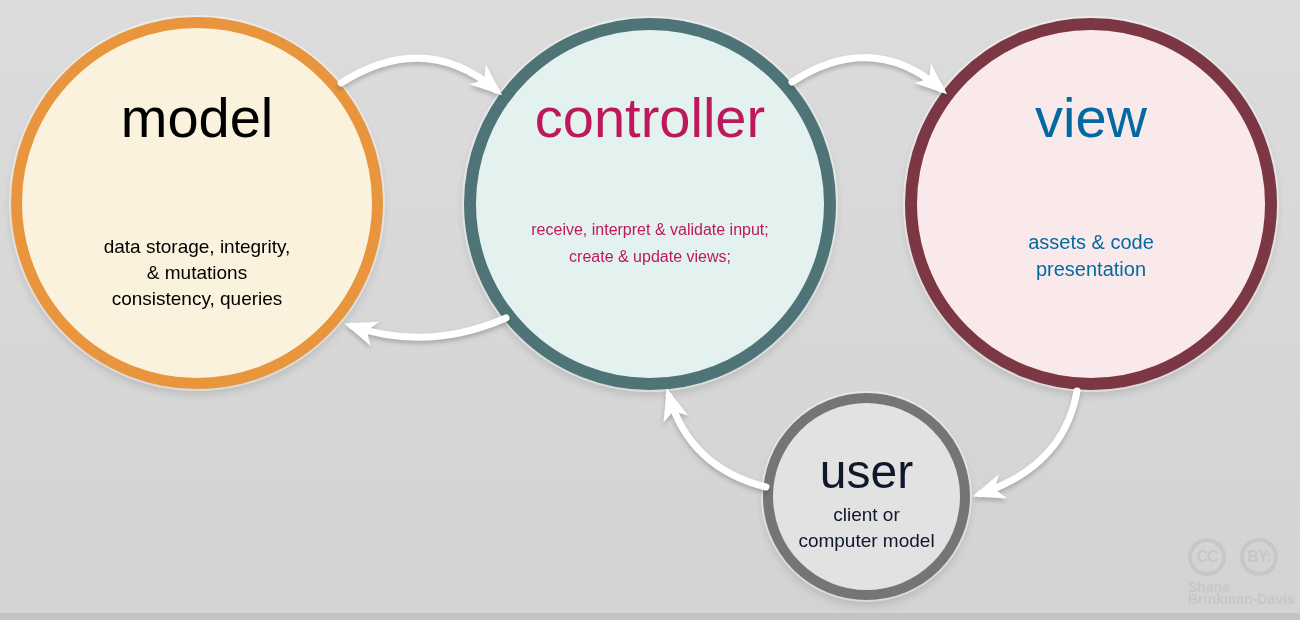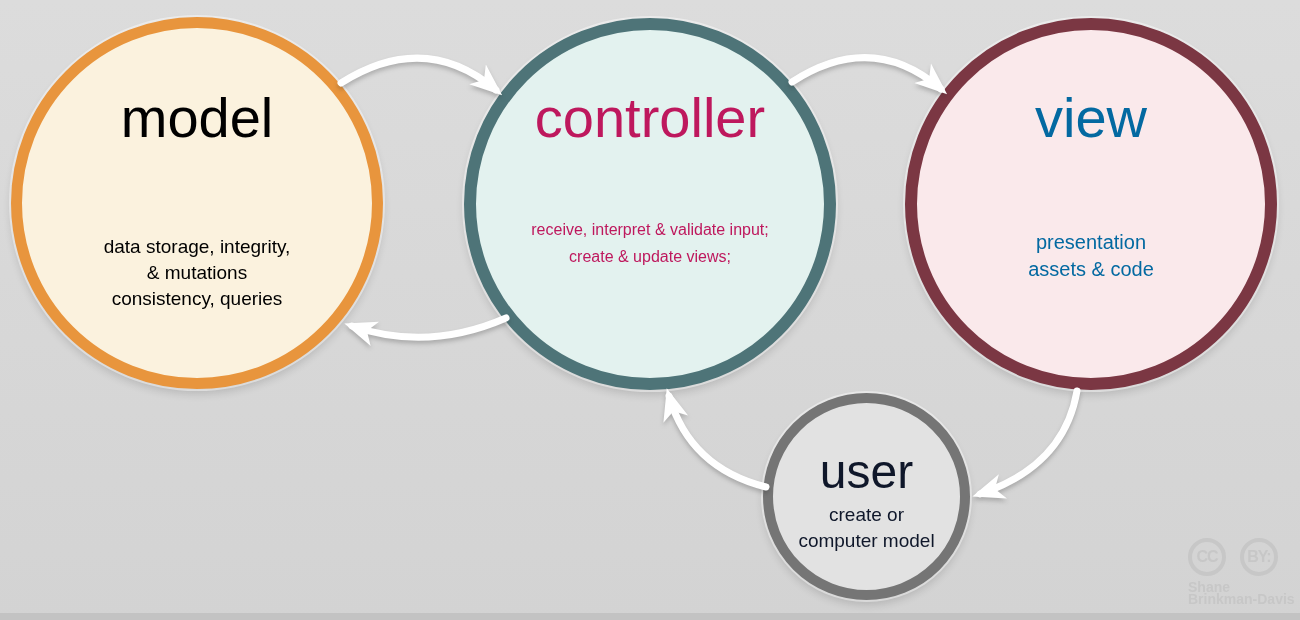--- a/index.html
+++ b/index.html
@@ -130,29 +130,29 @@
     <div class="title">controller</div>
     <div class="desc">
       <div>receive, interpret &amp; validate input;</div>
       <div>create &amp; update views;</div>
     </div>
   </div>
 
   <div class="node node-view" style="border-color: rgb(123, 55, 67); background: rgb(250, 233, 235); color: #0369a1;">
     <div class="title">view</div>
     <div class="desc">
+      <div>assets &amp; code</div>
       <div>presentation</div>
-      <div>assets &amp; code</div>
     </div>
   </div>
 
   <div class="node node-user" style="border-color: rgb(117, 117, 117); background: rgb(226, 226, 226); color: #0f172a;">
     <div class="title">user</div>
     <div class="desc">
-      <div>create or</div>
+      <div>client or</div>
       <div>computer model</div>
     </div>
   </div>
 
   <div class="attribution">
     <div class="badges">
       <div class="badge">CC</div>
       <div class="badge">BY:</div>
     </div>
     <div class="author">

